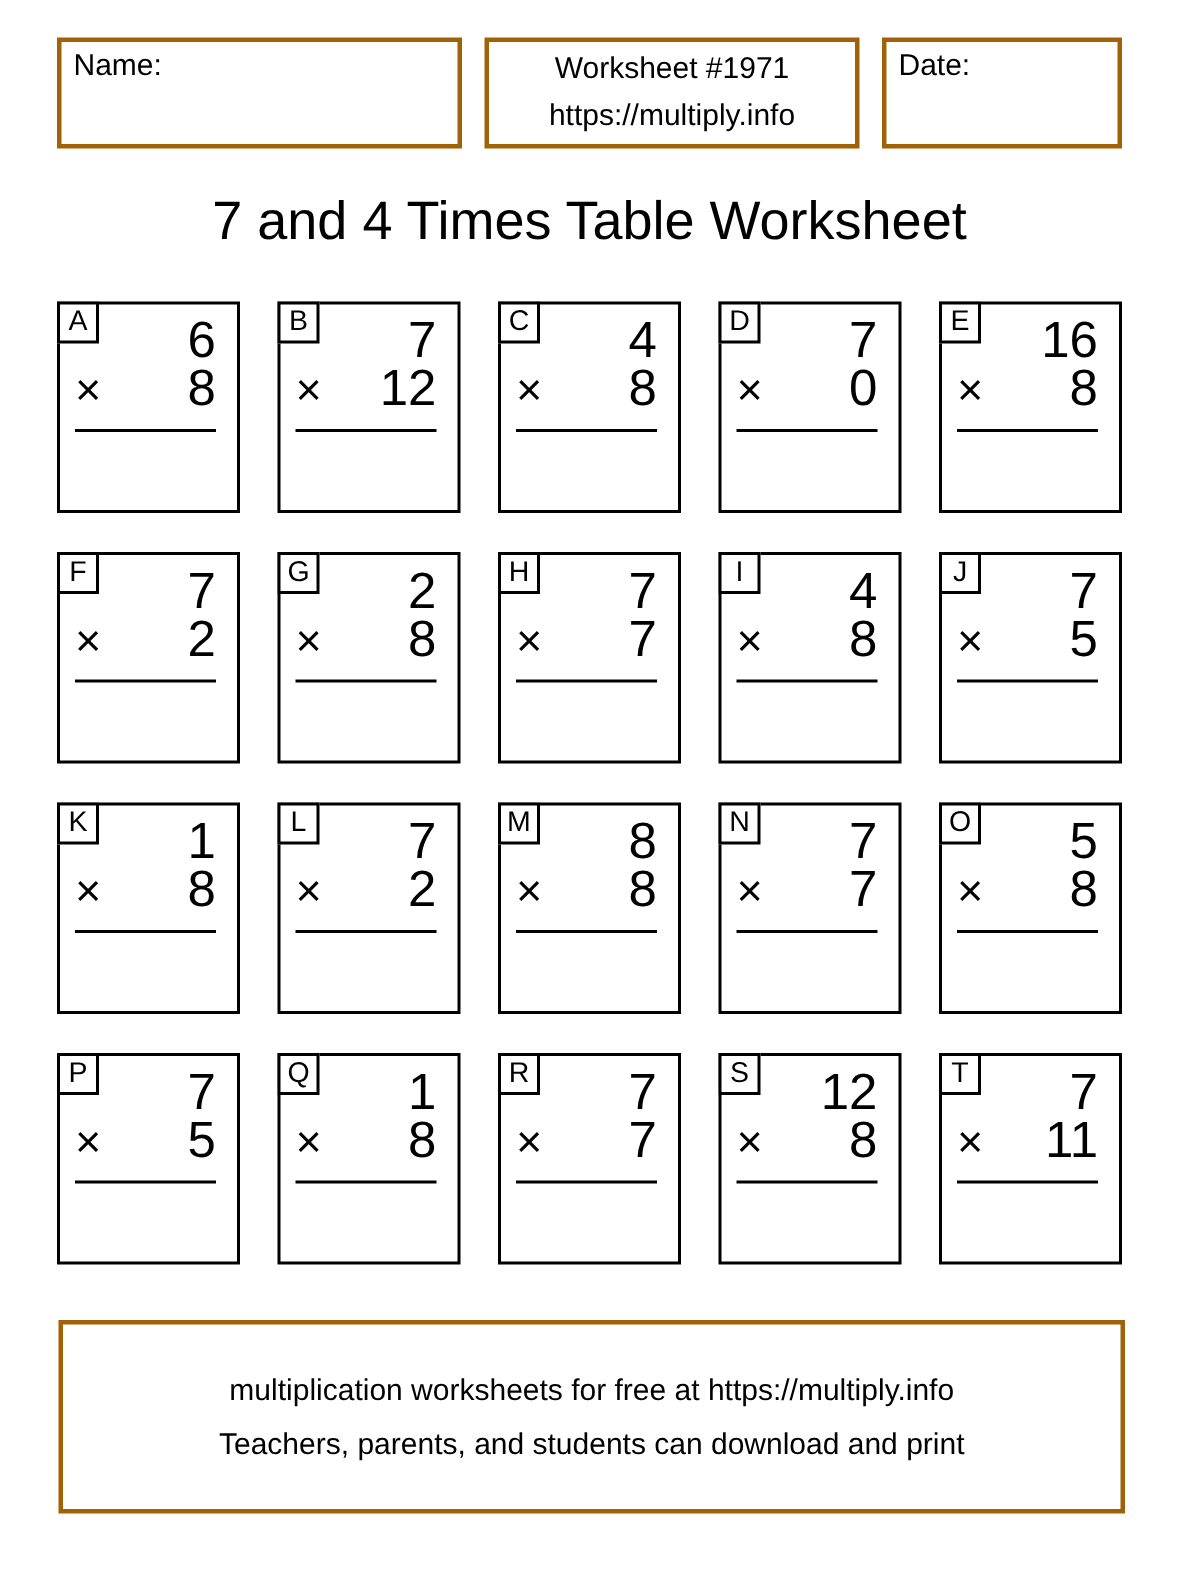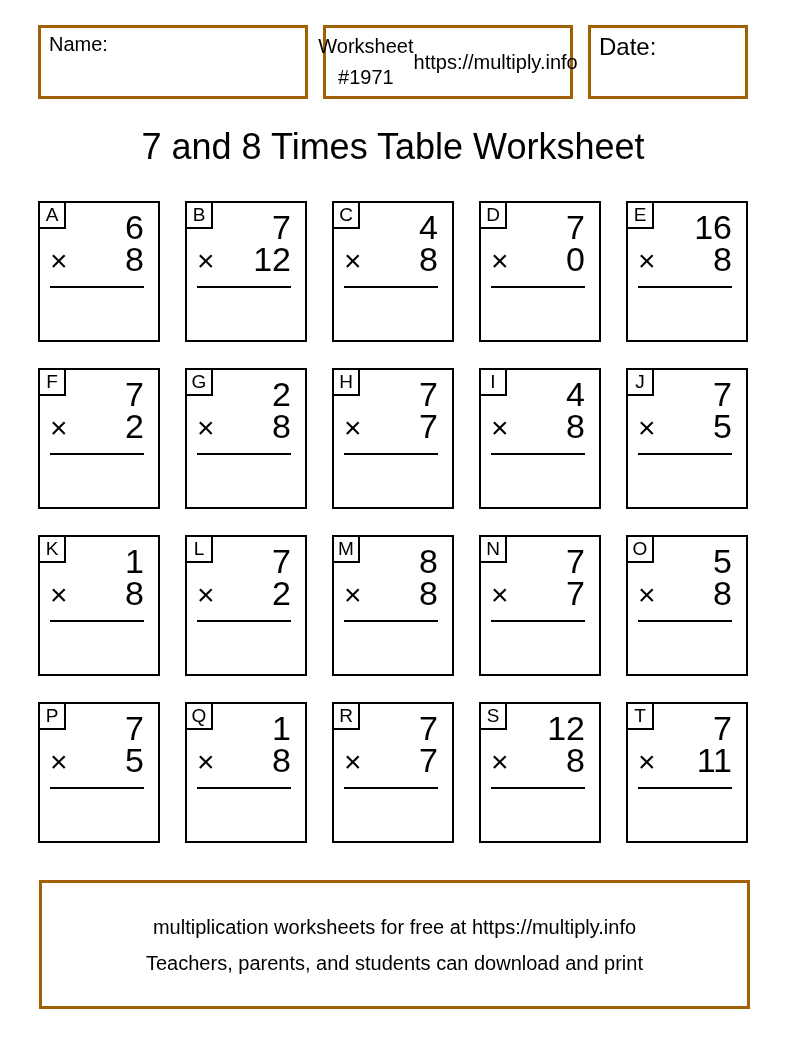--- a/index.html
+++ b/index.html
@@ -7,23 +7,23 @@
     width: 786px; height: 1056px;
     background: #ffffff;
     color: #000000;
     font-family: "Liberation Sans", sans-serif;
     position: relative;
     overflow: hidden;
   }
   .box { box-sizing: border-box; border: 3px solid #a16207; position: absolute; background: #fff; }
   .name-box  { left: 38px;  top: 25px; width: 270px; height: 74px; padding: 5px 8px; font-size: 20px; }
   .info-box  { left: 323px; top: 25px; width: 250px; height: 74px;
-               display: flex; flex-direction: row; justify-content: center; align-items: center;
-               font-size: 20px; line-height: 31px; text-align: center; }
-  .date-box  { left: 588px; top: 25px; width: 160px; height: 74px; padding: 5px 8px; font-size: 24px; }
+               display: flex; flex-direction: column; justify-content: center; align-items: center;
+               font-size: 20px; line-height: 31px; text-align: right; }
+  .date-box  { left: 588px; top: 25px; width: 160px; height: 74px; padding: 5px 8px; font-size: 20px; }
 
   .page-title {
     position: absolute; top: 127px; left: 0; width: 786px;
     text-align: center; font-size: 36px; line-height: 40px;
   }
 
   .grid {
     position: absolute; left: 38px; top: 201px; width: 710px;
     display: flex; flex-wrap: wrap; justify-content: space-between; row-gap: 26px;
   }
@@ -66,21 +66,21 @@
 
 <div class="box info-box">
   <span>Worksheet #1971</span>
   <span>https://multiply.info</span>
 </div>
 
 <div class="box date-box">
   <span>Date:</span>
 </div>
 
-<div class="page-title">7 and 8 Times Table Worksheet</div>
+<div class="page-title">7 and 4 Times Table Worksheet</div>
 
 <div class="grid" id="grid">
   <div class="card">
     <div class="card-label">A</div>
     <div class="card-top">6</div>
     <div class="card-row2">
       <span class="op">×</span>
       <span class="card-bottom">8</span>
     </div>
     <div class="answer-line"></div>

